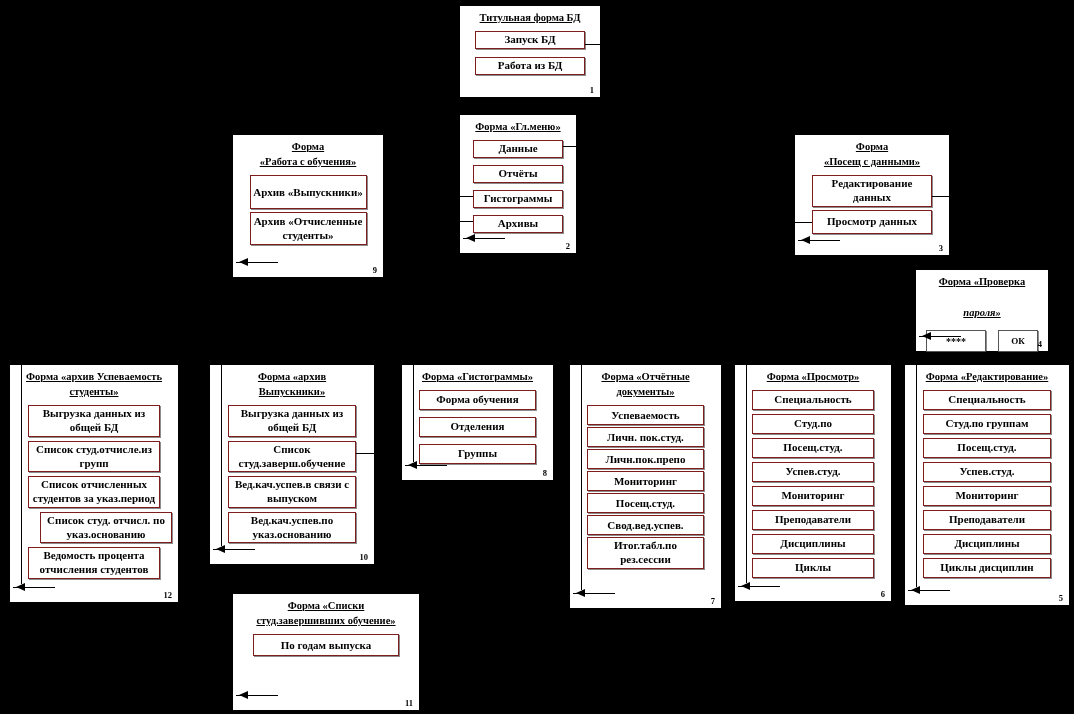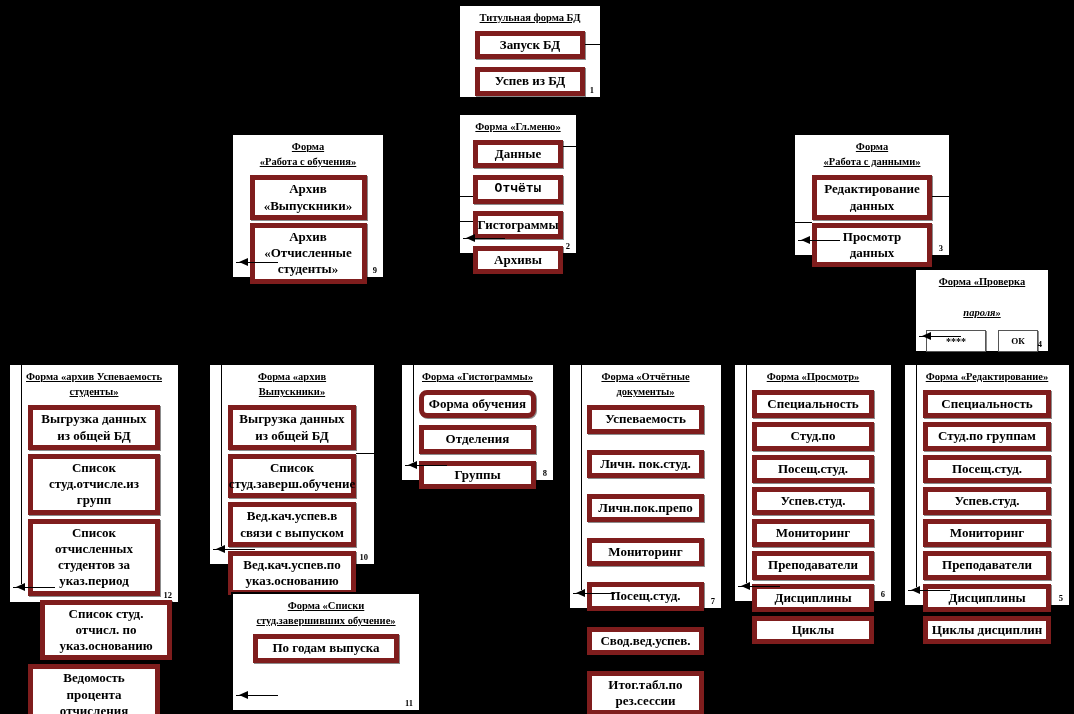--- a/index.html
+++ b/index.html
@@ -2,23 +2,23 @@
 <html><head>
 <meta charset="utf-8">
 <style>
   html,body{margin:0;padding:0;background:#000;}
   #canvas{position:relative;width:1074px;height:714px;background:#000;overflow:hidden;
           font-family:"Liberation Serif","DejaVu Serif",serif;padding-left:11px;}
   .form-box{position:absolute;background:#fff;border:2px solid #000;box-sizing:border-box;}
   .box-title{font-weight:bold;font-size:10.5px;text-align:center;text-decoration:underline;
              margin-top:4px;line-height:1.45;color:#000;}
   .btns{display:flex;flex-direction:column;align-items:center;margin-top:6px;}
-  .btn{width:78%;box-sizing:border-box;border:5px solid #7f1d1d;box-shadow:1px 1px 0 rgba(0,0,0,.45);
+  .btn{width:78%;box-sizing:border-box;border:1px solid #7f1d1d;box-shadow:1px 1px 0 rgba(0,0,0,.45);
        background:#fff;display:flex;align-items:center;justify-content:center;text-align:center;
-       font-weight:bold;font-size:13px;line-height:1.25;color:#000;padding:1px 2px;
+       font-weight:bold;font-size:11px;line-height:1.25;color:#000;padding:1px 2px;
        font-family:"Liberation Serif","DejaVu Serif",serif;}
   .pw-row{display:flex;justify-content:space-between;margin:10px 10px 0 10px;}
   .pw-field{width:58px;height:20px;border:1px solid #555;box-shadow:1px 1px 0 rgba(0,0,0,.45);
             display:flex;align-items:center;justify-content:center;font-weight:bold;font-size:10px;}
   .ok-btn{width:38px;height:20px;border:1px solid #555;box-shadow:1px 1px 0 rgba(0,0,0,.45);
           display:flex;align-items:center;justify-content:center;font-weight:bold;font-size:9px;}
   .box-num{position:absolute;right:6px;bottom:2px;font-size:8.5px;font-weight:bold;color:#000;}
   .arrow{position:absolute;left:3px;height:9px;width:44px;}
   .arrow .shaft{position:absolute;top:4px;left:0;width:42px;height:1px;background:#000;}
   .arrow .head{position:absolute;top:0;left:3px;width:0;height:0;
@@ -30,30 +30,30 @@
 </style>
 </head>
 <body>
 
 <div id="canvas">
   <div class="frag" style="left:377px;top:256px;width:2px;height:23px;"></div>
 <div class="form-box" style="left: 458px; top: 4px; width: 144px; height: 95px;">
       <div class="box-title">Титульная форма БД</div>
       <div class="btns" style="gap: 8px;">
         <div class="btn" style="min-height: 18px;">Запуск БД</div>
-        <div class="btn" style="min-height: 18px;">Успев из БД</div>
+        <div class="btn" style="min-height: 18px;">Работа из БД</div>
       </div>
       <div class="stub" style="top: 38px; right: 0px; width: 11%;"></div>
       <div class="box-num">1</div>
     </div>
     <div class="form-box" style="left: 458px; top: 113px; width: 120px; height: 142px;">
       <div class="box-title">Форма «Гл.меню»</div>
       <div class="btns" style="gap: 7px;">
         <div class="btn" style="min-height: 18px;">Данные</div>
-        <div class="btn" style="min-height: 18px; font-family: Liberation Mono, monospace;">Отчёты</div>
+        <div class="btn" style="min-height: 18px;">Отчёты</div>
         <div class="btn" style="min-height: 18px;">Гистограммы</div>
         <div class="btn" style="min-height: 18px;">Архивы</div>
       </div>
       <div class="stub" style="top: 31px; right: 0px; width: 11%;"></div>
       <div class="stub" style="top: 81px; left: 0px; width: 11%;"></div>
       <div class="stub" style="top: 106px; left: 0px; width: 11%;"></div>
       <div class="arrow" style="bottom: 10px;">
         <div class="shaft"></div>
         <div class="head"></div>
       </div>
@@ -67,21 +67,21 @@
         <div class="btn" style="min-height: 33px;">Архив «Отчисленные студенты»</div>
       </div>
       <div class="arrow" style="bottom: 10px;">
         <div class="shaft"></div>
         <div class="head"></div>
       </div>
       <div class="box-num">9</div>
     </div>
     <div class="form-box" style="left: 793px; top: 133px; width: 158px; height: 124px;">
       <div class="box-title">Форма</div>
-      <div class="box-title" style="margin-top: 0px;">«Работа с данными»</div>
+      <div class="box-title" style="margin-top: 0px;">«Посещ с данными»</div>
       <div class="btns" style="gap: 3px;">
         <div class="btn" style="min-height: 24px;">Редактирование данных</div>
         <div class="btn" style="min-height: 24px;">Просмотр данных</div>
       </div>
       <div class="stub" style="top: 61px; right: 0px; width: 11%;"></div>
       <div class="stub" style="top: 87px; left: 0px; width: 11%;"></div>
       <div class="arrow" style="bottom: 10px;">
         <div class="shaft"></div>
         <div class="head"></div>
       </div>
@@ -130,35 +130,35 @@
       <div class="stub" style="top: 88px; right: 0px; width: 11%;"></div>
       <div class="arrow" style="bottom: 10px;">
         <div class="shaft"></div>
         <div class="head"></div>
       </div>
       <div class="box-num">10</div>
     </div>
     <div class="form-box" style="left: 400px; top: 363px; width: 155px; height: 119px;">
       <div class="box-title">Форма «Гистограммы»</div>
       <div class="btns" style="gap: 7px;">
-        <div class="btn" style="min-height: 20px; border-radius: 8px;">Форма обучения</div>
+        <div class="btn" style="min-height: 20px;">Форма обучения</div>
         <div class="btn" style="min-height: 20px;">Отделения</div>
         <div class="btn" style="min-height: 20px;">Группы</div>
       </div>
       <div class="vline" style="left: 11px; height: 97px;"></div>
       <div class="arrow" style="bottom: 10px;">
         <div class="shaft"></div>
         <div class="head"></div>
       </div>
       <div class="box-num">8</div>
     </div>
     <div class="form-box" style="left: 568px; top: 363px; width: 155px; height: 247px;">
       <div class="box-title">Форма «Отчётные</div>
       <div class="box-title" style="margin-top: 0px;">документы»</div>
-      <div class="btns" style="gap: 16px;">
+      <div class="btns" style="gap: 2px;">
         <div class="btn" style="min-height: 20px;">Успеваемость</div>
         <div class="btn" style="min-height: 20px;">Личн. пок.студ.</div>
         <div class="btn" style="min-height: 20px;">Личн.пок.препо</div>
         <div class="btn" style="min-height: 20px;">Мониторинг</div>
         <div class="btn" style="min-height: 20px;">Посещ.студ.</div>
         <div class="btn" style="min-height: 20px;">Свод.вед.успев.</div>
         <div class="btn" style="min-height: 30px;">Итог.табл.по рез.сессии</div>
       </div>
       <div class="vline" style="left: 11px; height: 225px;"></div>
       <div class="arrow" style="bottom: 10px;">

